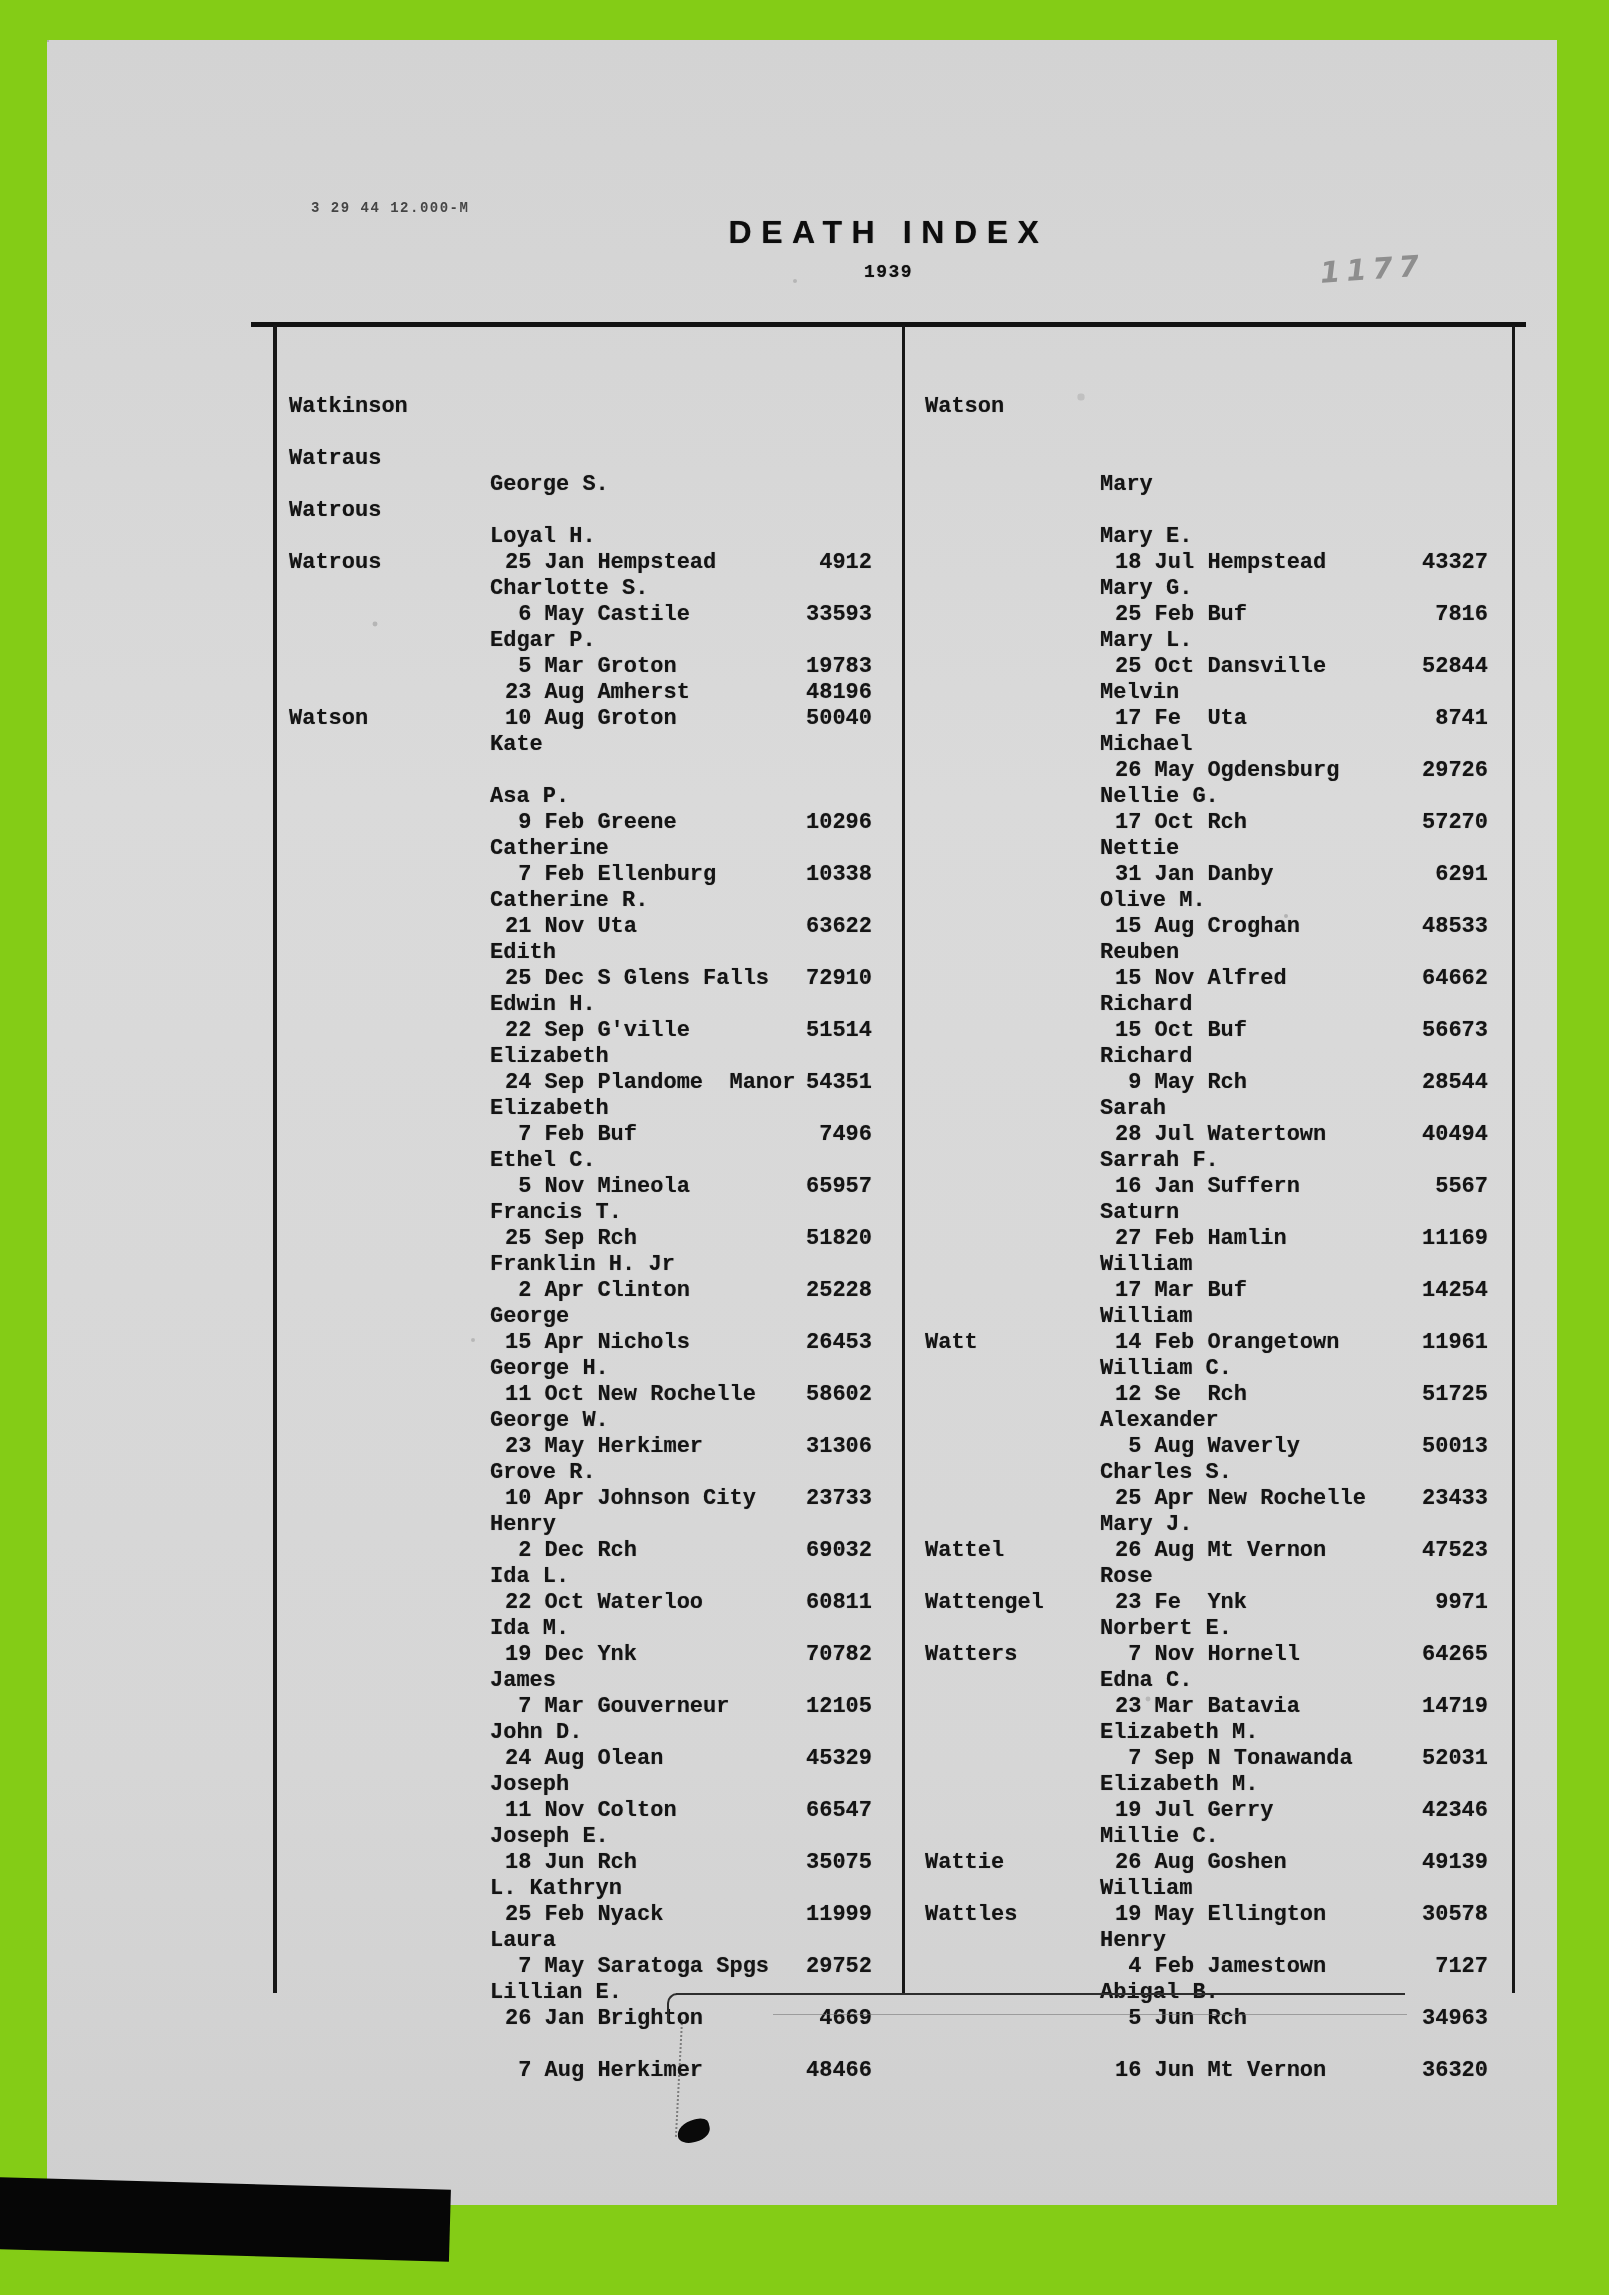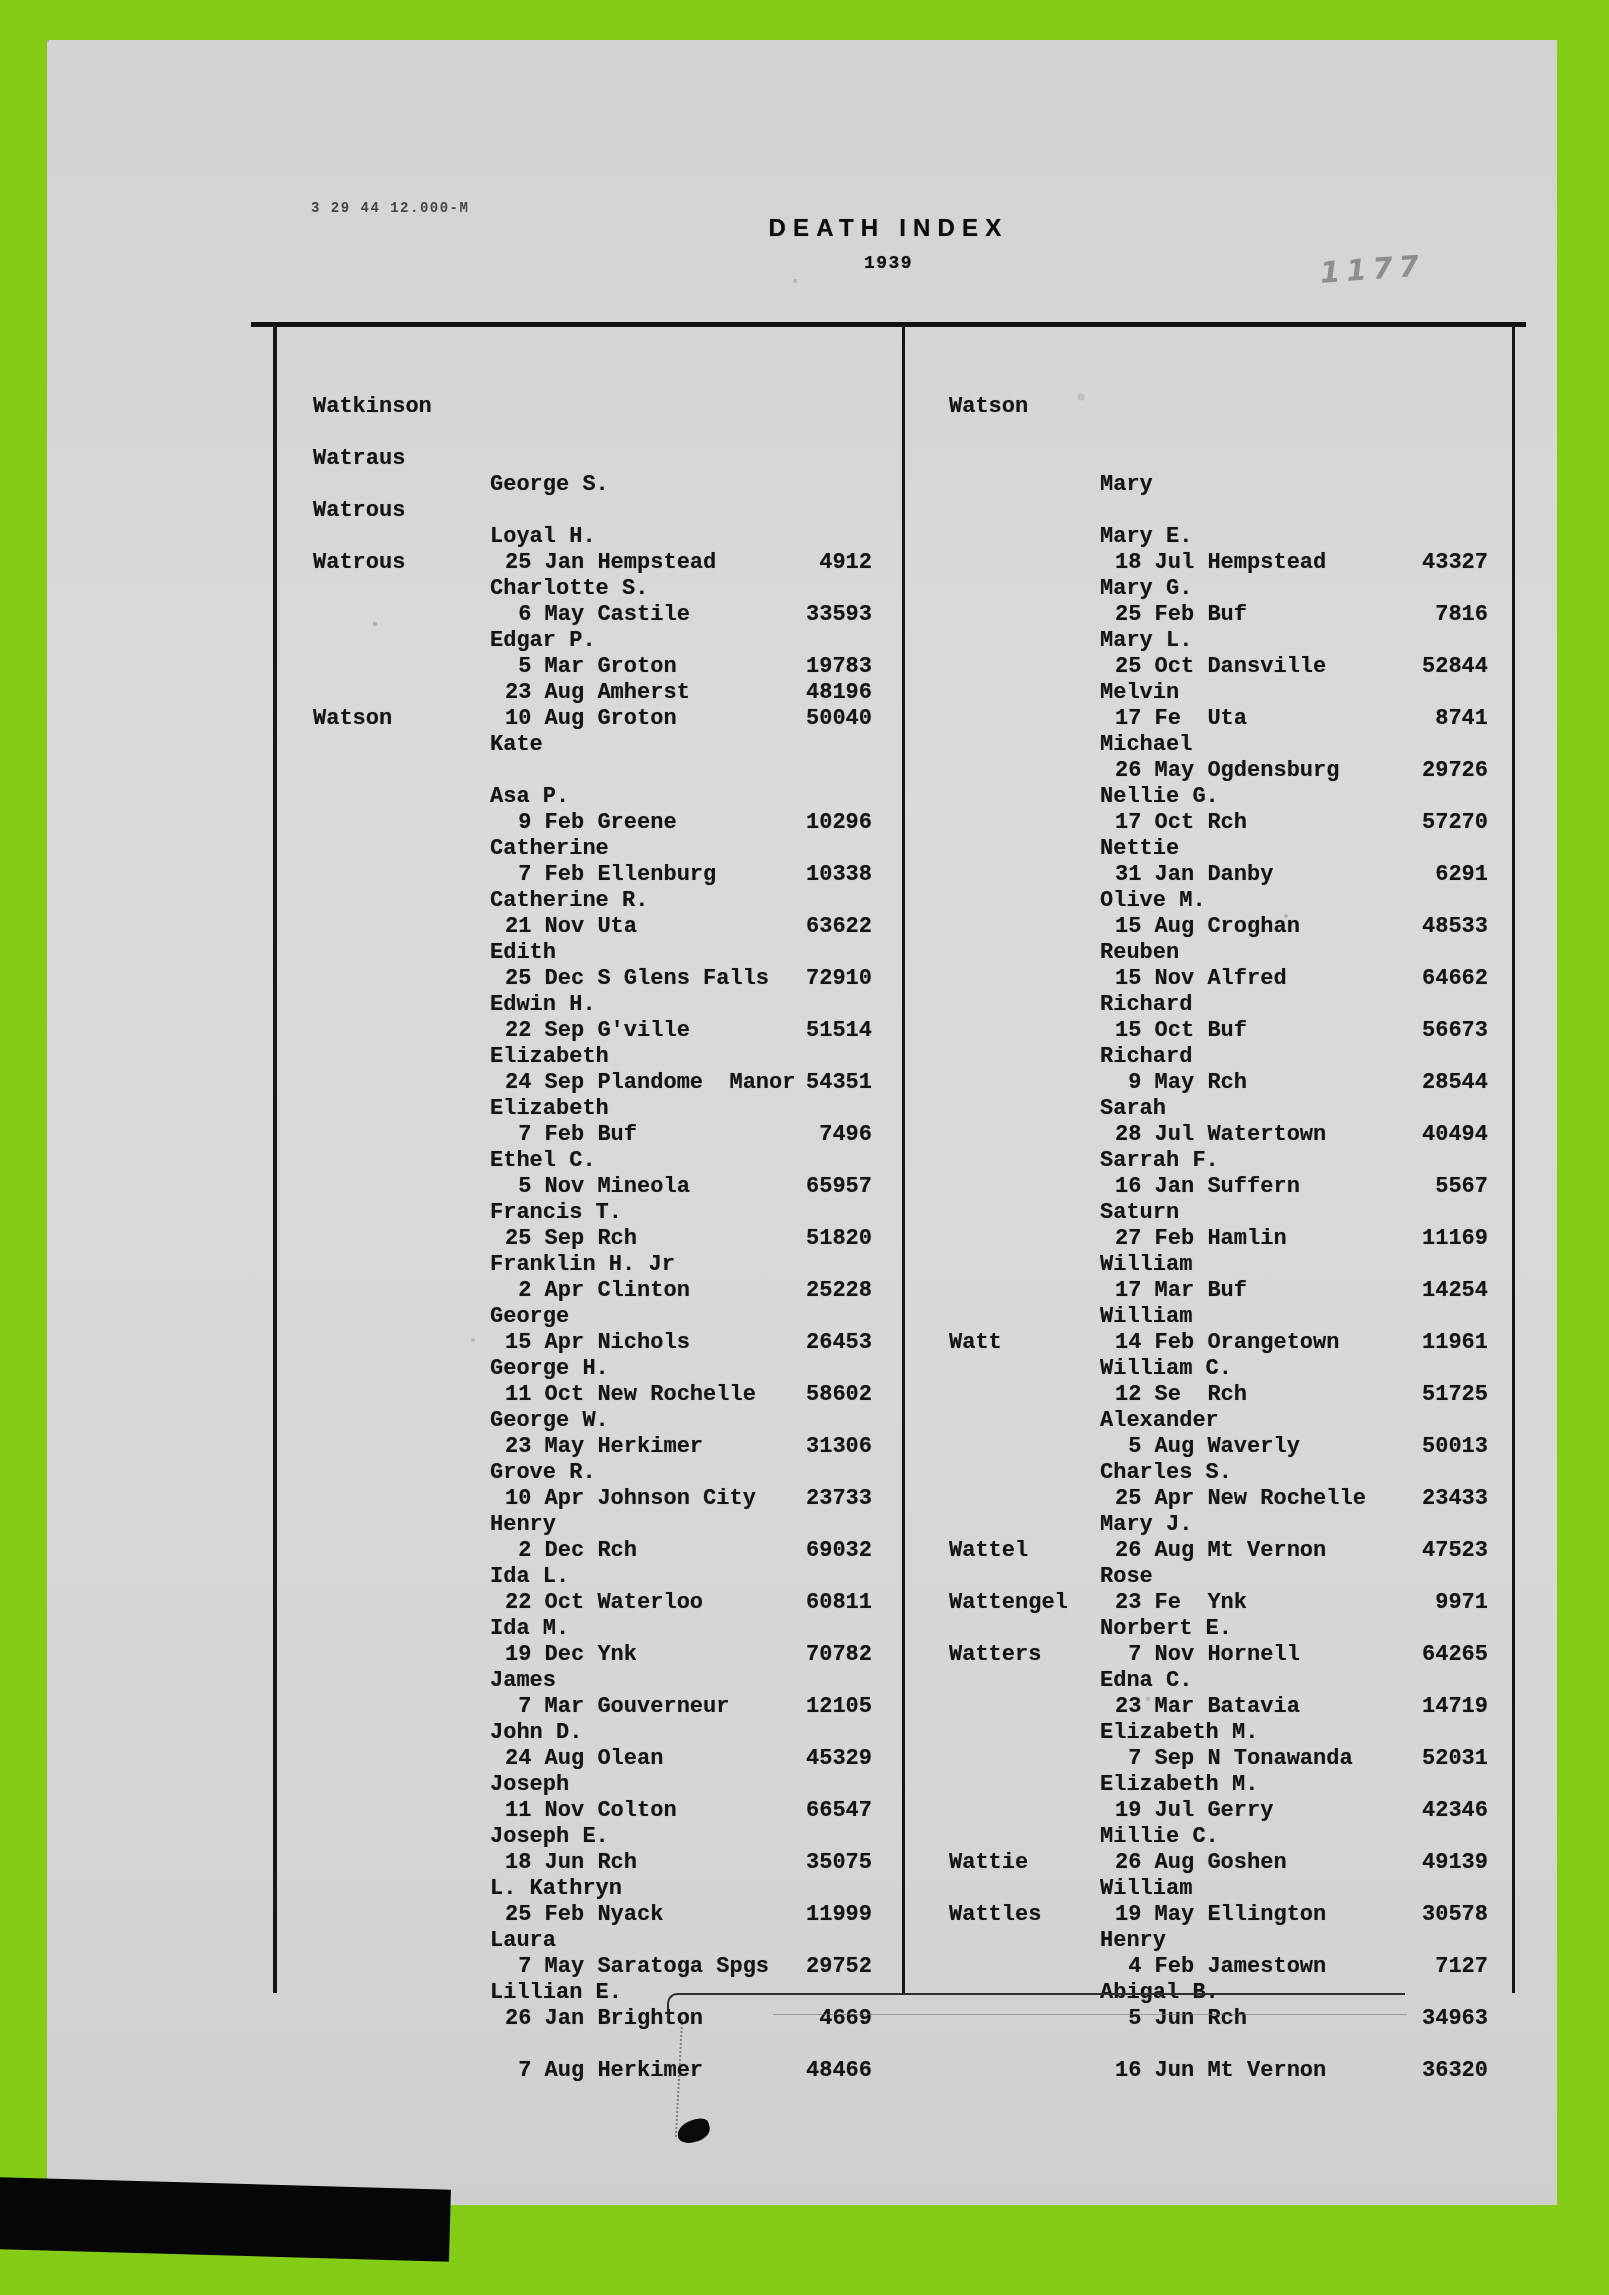--- a/index.html
+++ b/index.html
@@ -4,39 +4,39 @@
 <style>
   html,body{margin:0;padding:0;background:#000;}
   #scan{position:relative;width:1610px;height:2295px;background:#84cc16;overflow:hidden;
         font-family:"Liberation Mono",monospace;}
   #paper{position:absolute;left:47px;top:40px;width:1510px;height:2165px;
          background:linear-gradient(180deg,#d3d3d3 0%,#dadada 35%,#d6d6d6 80%,#cfcfcf 100%);}
   
   .form-note{position:absolute;left:264px;top:160px;font-weight:700;font-size:14px;
              letter-spacing:1.5px;color:#2c2c2c;opacity:.85;white-space:pre;}
   .title-wrap{position:absolute;left:204px;top:174px;width:1275px;text-align:center;}
-  .doc-title{font-family:"Liberation Sans",sans-serif;font-weight:700;font-size:24px;
+  .doc-title{font-family:"Liberation Sans",sans-serif;font-weight:700;font-size:32px;
              letter-spacing:.30em;color:#0d0d0d;text-shadow:0 0 1px rgba(0,0,0,.55);}
   .doc-year{margin-top:11px;font-weight:700;font-size:18px;letter-spacing:.08em;color:#101010;
             text-shadow:0 0 1px rgba(0,0,0,.5);}
   .handwritten{position:absolute;left:1273px;top:212px;font-family:"DejaVu Sans",sans-serif;
                font-style:italic;font-weight:700;font-size:29px;letter-spacing:6.1px;
                color:#8e8e8e;transform:rotate(-4deg);}
   .rule-top{position:absolute;left:204px;top:282px;width:1275px;height:4.6px;background:#121212;}
   .vline{position:absolute;top:285px;height:1668px;background:#171717;}
   .vline.v-left{left:226px;width:3.6px;}
   .vline.v-center{left:855px;width:2.6px;}
   .vline.v-right{left:1465px;width:2.6px;}
   
   .col{position:absolute;top:354px;}
   .col-left{left:242px;width:583px;}
   .col-right{left:878px;width:563px;}
   .entry{position:relative;height:52px;font-weight:700;font-size:22px;line-height:26px;
          color:#141414;text-shadow:0 0 1px rgba(10,10,10,.4);white-space:pre;}
-  .surname{position:absolute;left:0;top:0;margin-left:24px;}
+  .surname{position:absolute;left:0;top:0;}
   .given{display:block;}
   .col-left .given{padding-left:201px;}
   .col-right .given{padding-left:175px;}
   .row2{display:flex;}
   .col-left .row2{padding-left:216px;}
   .col-right .row2{padding-left:190px;}
   .cert{margin-left:auto;}
   
   .slip-line{position:absolute;left:629px;top:1953px;width:729px;height:2px;background:#2d2d2d;}
   .slip-corner{position:absolute;left:620px;top:1953px;width:17.4px;height:27px;

